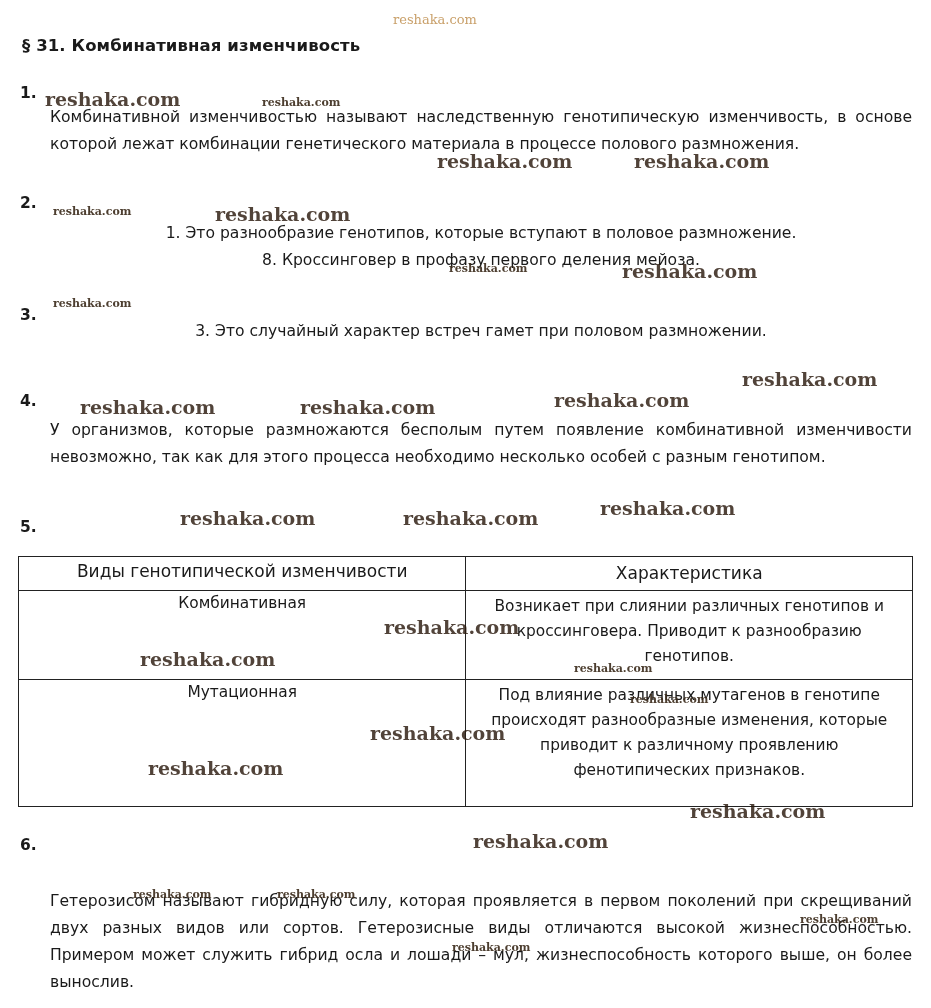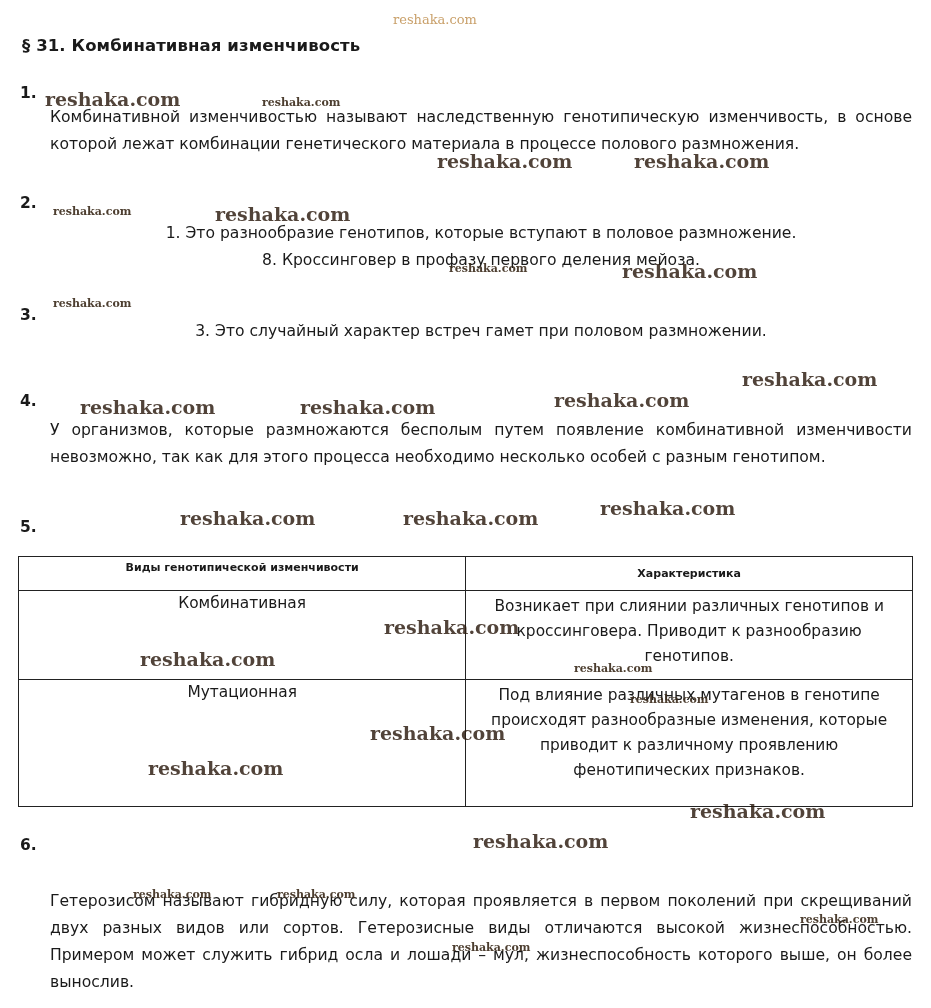--- a/index.html
+++ b/index.html
@@ -74,23 +74,23 @@
     z-index: 2;
     background: transparent;
   }
   .tbl td, .tbl th {
     border: 1px solid #222;
     padding: 3px 6px;
     vertical-align: top;
     background: transparent;
   }
   .tbl th {
-    font-weight: bold;
+    font-weight: normal;
     text-align: center;
-    font-size: 11px;
+    font-size: 17px;
     padding: 4px 2px;
   }
   .tbl .c-left  { width: 447px; text-align: center; }
   .tbl .c-right { width: 446px; text-align: center; line-height: 25px; }
   .cellpad-a { height: 120px; }
   .cellpad-b { height: 82px; }
 </style>
 </head>
 <body>
 

